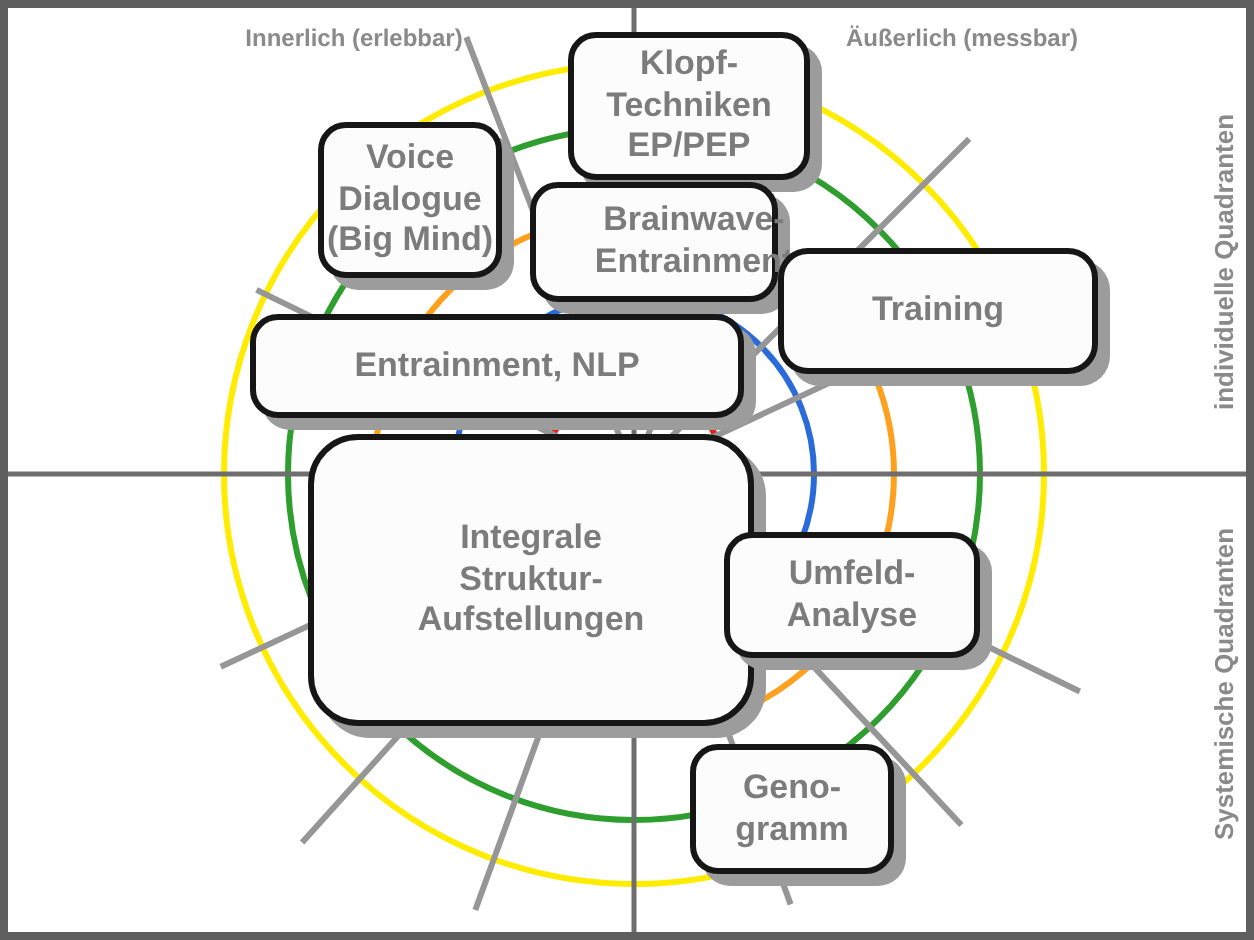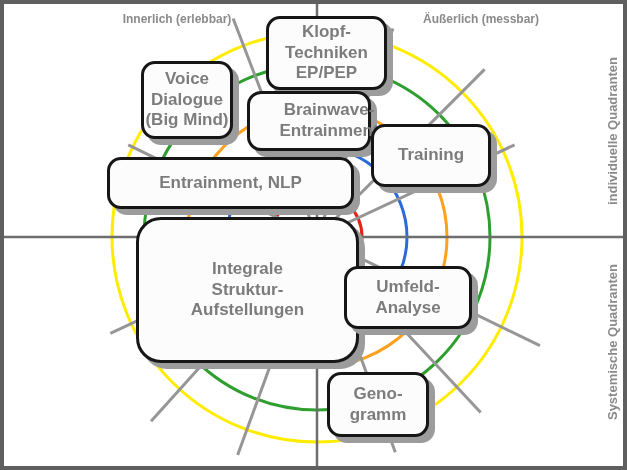--- a/index.html
+++ b/index.html
@@ -14,21 +14,21 @@
     font-size:12px; font-weight:bold; color:#8a8a8a; white-space:nowrap;
   }
   .side-label {
     position:absolute; transform:translate(-50%,-50%) rotate(-90deg);
     font-size:13px; font-weight:bold; color:#8a8a8a; white-space:nowrap;
   }
   .method-box {
     position:absolute; box-sizing:border-box;
     background:#fcfcfc; border:3px solid #161616; border-radius:14px;
     box-shadow:6px 6px 0 0 #9c9c9c;
-    display:flex; align-items:center; justify-content:center;
+    display:flex; align-items:center; justify-content:center;margin-left:18px;
   }
   .box-label {
     font-size:17px; font-weight:bold; color:#7c7c7c; line-height:1.22;
     text-align:center; white-space:pre-line;
   }
 </style>
 </head>
 <body>
 
 <div class="stage">
@@ -70,21 +70,21 @@
   </div>
       <div class="method-box" style="left: 137px; top: 57px; width: 92px; height: 78px;">
     <span class="box-label">Voice
 Dialogue
 (Big Mind)</span>
   </div>
       <div class="method-box" style="left: 243px; top: 87px; width: 124px; height: 60px; padding-left: 40px;">
     <span class="box-label">Brainwave-
 Entrainment</span>
   </div>
-      <div class="method-box" style="left: 367px; top: 120px; width: 120px; height: 63px;">
+      <div class="method-box" style="left: 367px; top: 120px; width: 160px; height: 63px; border-radius: 15px;">
     <span class="box-label">Training</span>
   </div>
       <div class="method-box" style="left: 103px; top: 153px; width: 247px; height: 52px;">
     <span class="box-label">Entrainment, NLP</span>
   </div>
       <div class="method-box" style="left: 132px; top: 213px; width: 223px; height: 146px; border-radius: 25px;">
     <span class="box-label">Integrale
 Struktur-
 Aufstellungen</span>
   </div>

